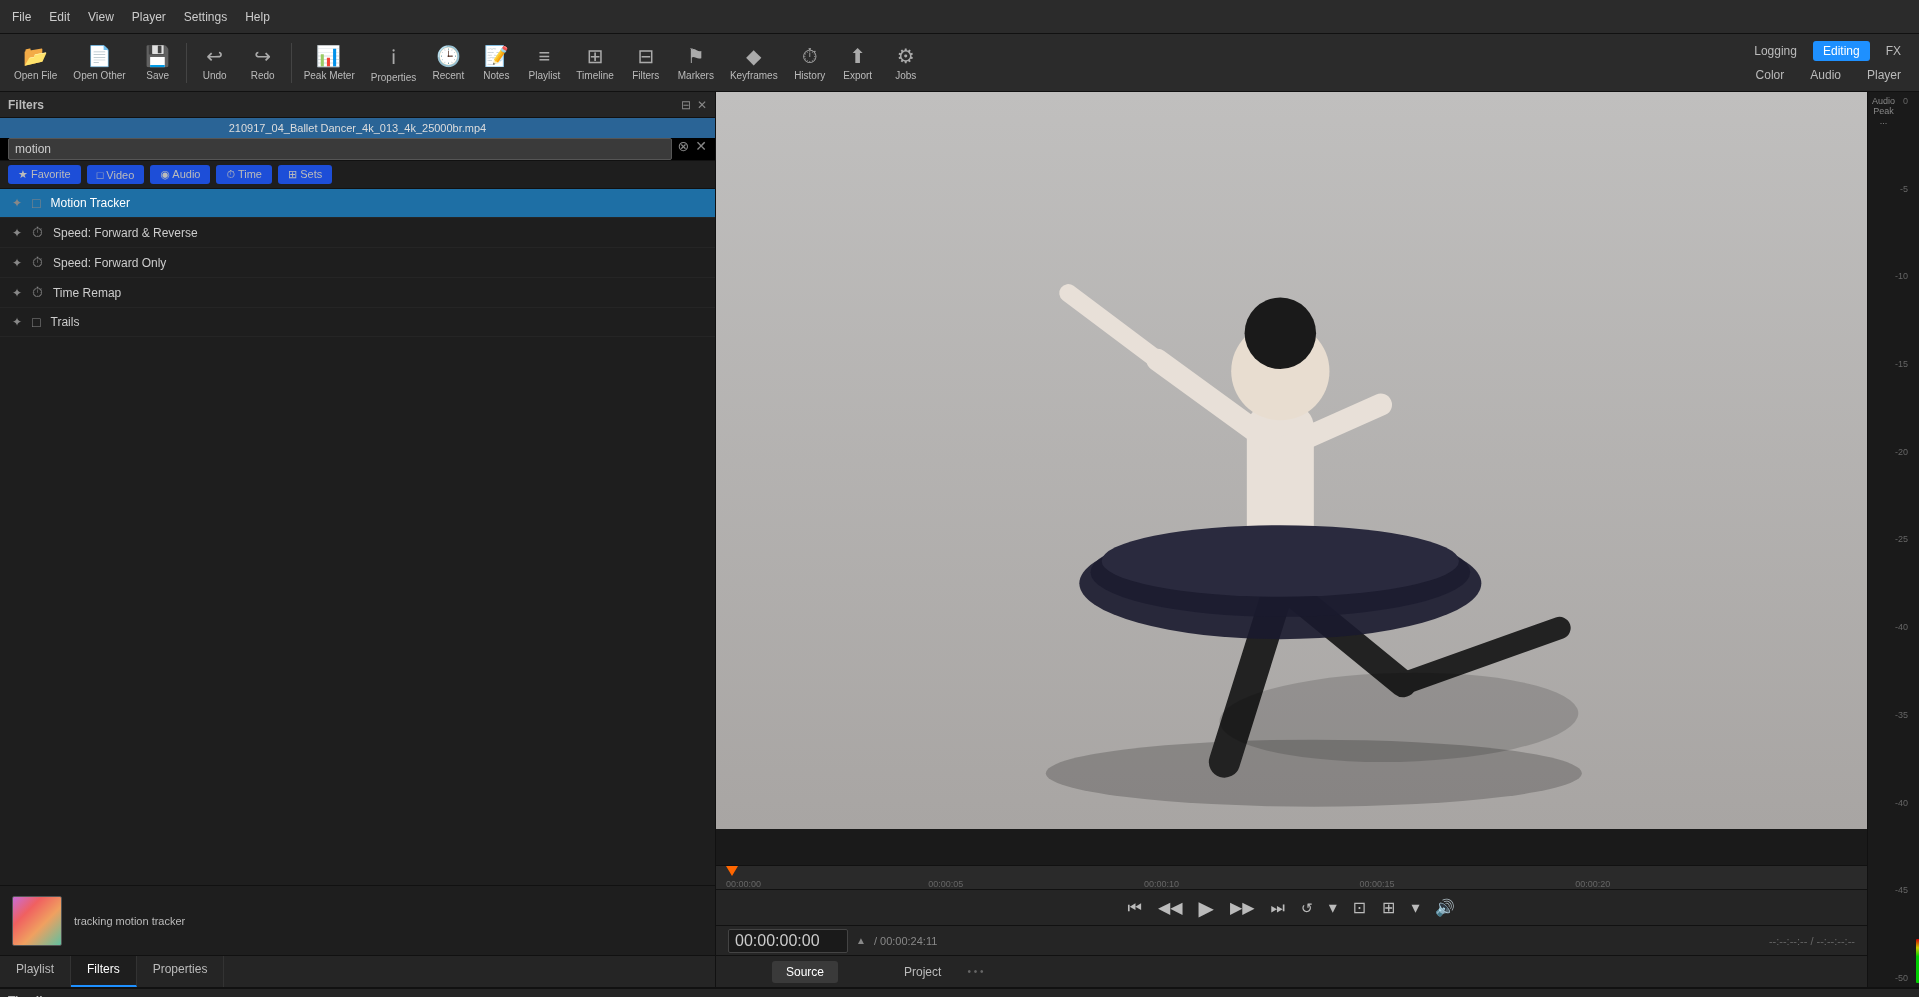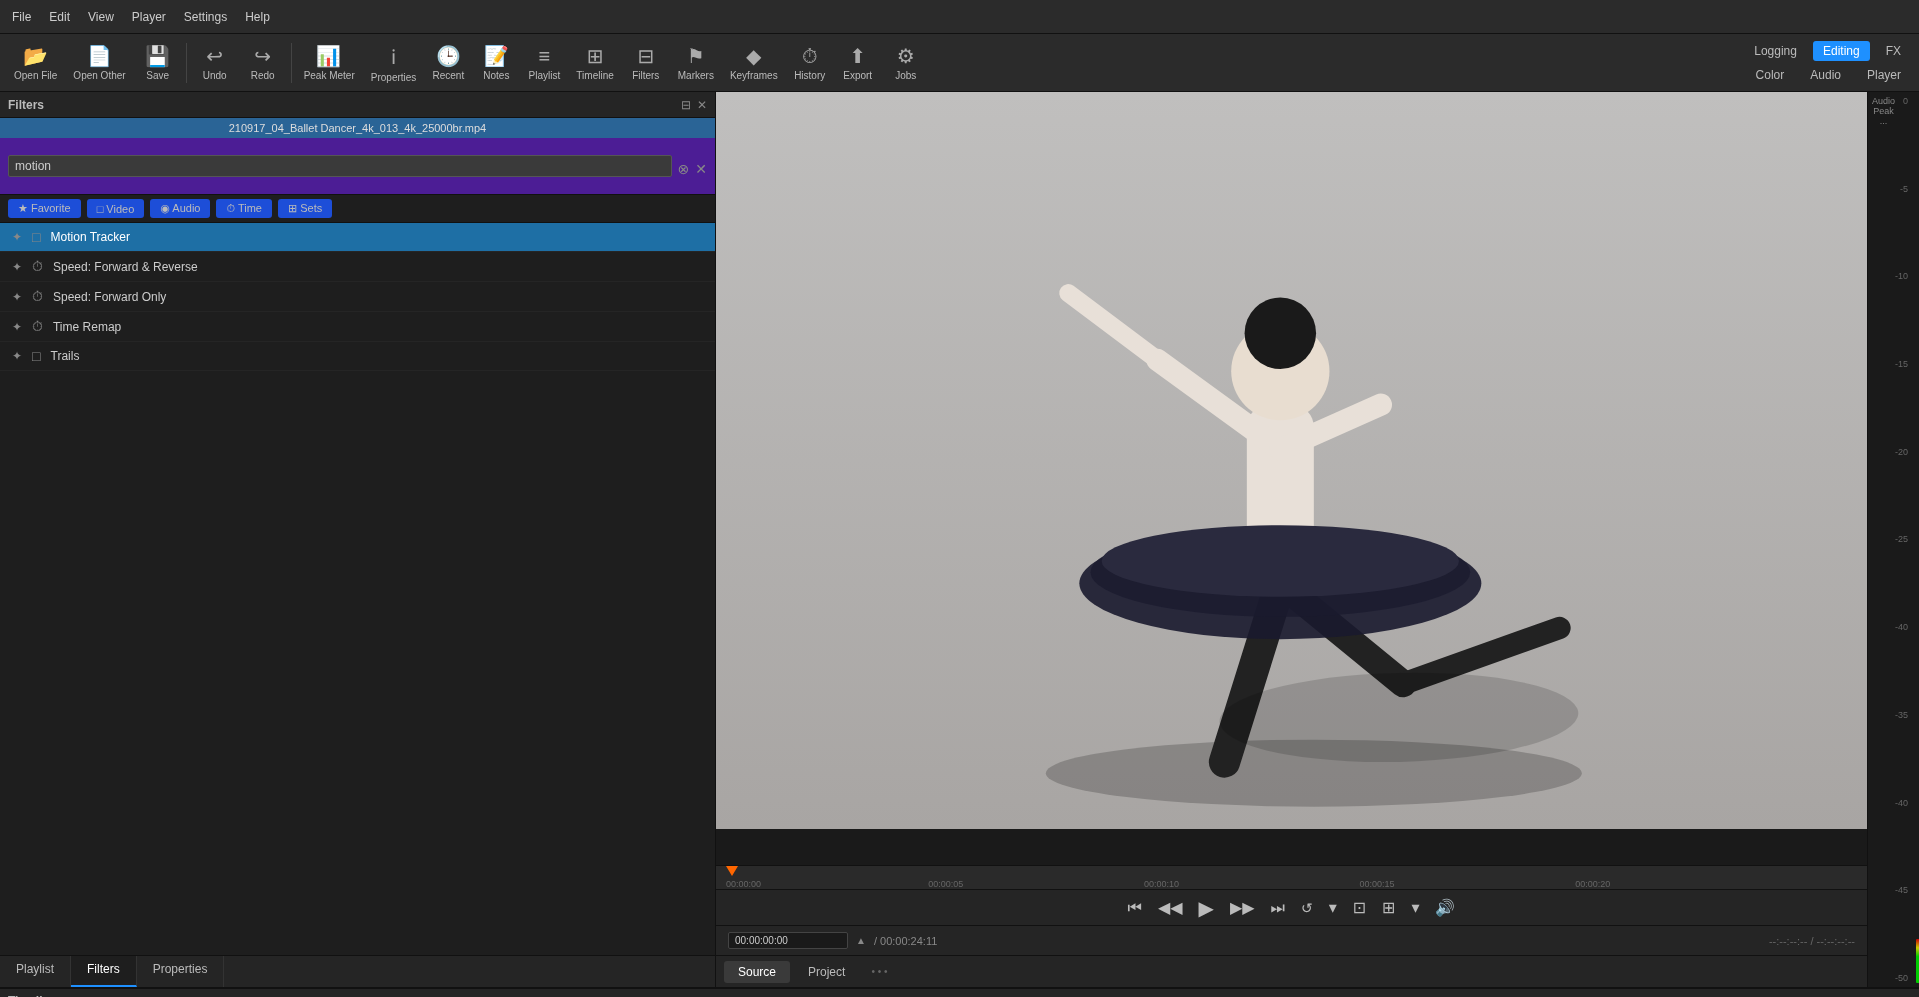--- a/index.html
+++ b/index.html
@@ -114,23 +114,23 @@
       background: #2a6496;
       padding: 4px 0;
       font-size: 11px;
       color: #ddd;
       text-align: center;
     }
 
     
     #search-bar {
       display: flex;
-      align-items: flex-end;
-      background: #4c1d95;
-      padding: 17px 8px;
+      align-items: flex-start;
+      background: #000000;
+      padding: 0 8px;
       border-bottom: 1px solid #111;
       gap: 6px;
     }
     #search-input {
       flex: 1;
       background: #3a3a3a;
       border: 1px solid #555;
       color: #ccc;
       padding: 3px 6px;
       font-size: 12px;
@@ -286,21 +286,21 @@
       background: #252525;
       padding: 4px 12px;
       border-top: 1px solid #111;
       height: 30px;
     }
     #time-input {
       background: #1a1a1a;
       border: 1px solid #444;
       color: #ccc;
       padding: 2px 6px;
-      font-size: 10px;
+      font-size: 16px;
       width: 120px;
       border-radius: 2px;
     }
     #time-total { color: #888; font-size: 11px; }
     #time-right { margin-left: auto; color: #666; font-size: 11px; }
 
     
     #source-project-tabs {
       display: flex;
       align-items: center;
@@ -309,20 +309,21 @@
       padding: 0 8px;
       gap: 4px;
       border-top: 1px solid #111;
     }
     .sp-tab {
       padding: 4px 14px;
       cursor: pointer;
       color: #bbb;
       font-size: 12px;
       border-radius: 3px;
+      margin-left: 48px;
     }
     .sp-tab.active { background: #3a3a3a; color: #fff; }
 
     
     #audio-peak {
       width: 52px;
       background: #1a1a1a;
       border-left: 1px solid #111;
       display: flex;
       flex-direction: row;
@@ -537,20 +538,24 @@
         <span class="filter-icon">⏱</span>
         <span>Time Remap</span>
       </div>
       <div class="filter-item">
         <span class="star-icon">✦</span>
         <span class="filter-icon">□</span>
         <span>Trails</span>
       </div>
     </div>
 
+    <div id="preview-thumb-area">
+      <div id="thumb-img"></div>
+      <span id="thumb-label">tracking motion tracker</span>
+    </div>
 
     <div id="left-bottom-tabs">
       <div class="lbt-tab">Playlist</div>
       <div class="lbt-tab active">Filters</div>
       <div class="lbt-tab">Properties</div>
     </div>
   </div>
 
   <div id="right-panel">
 

